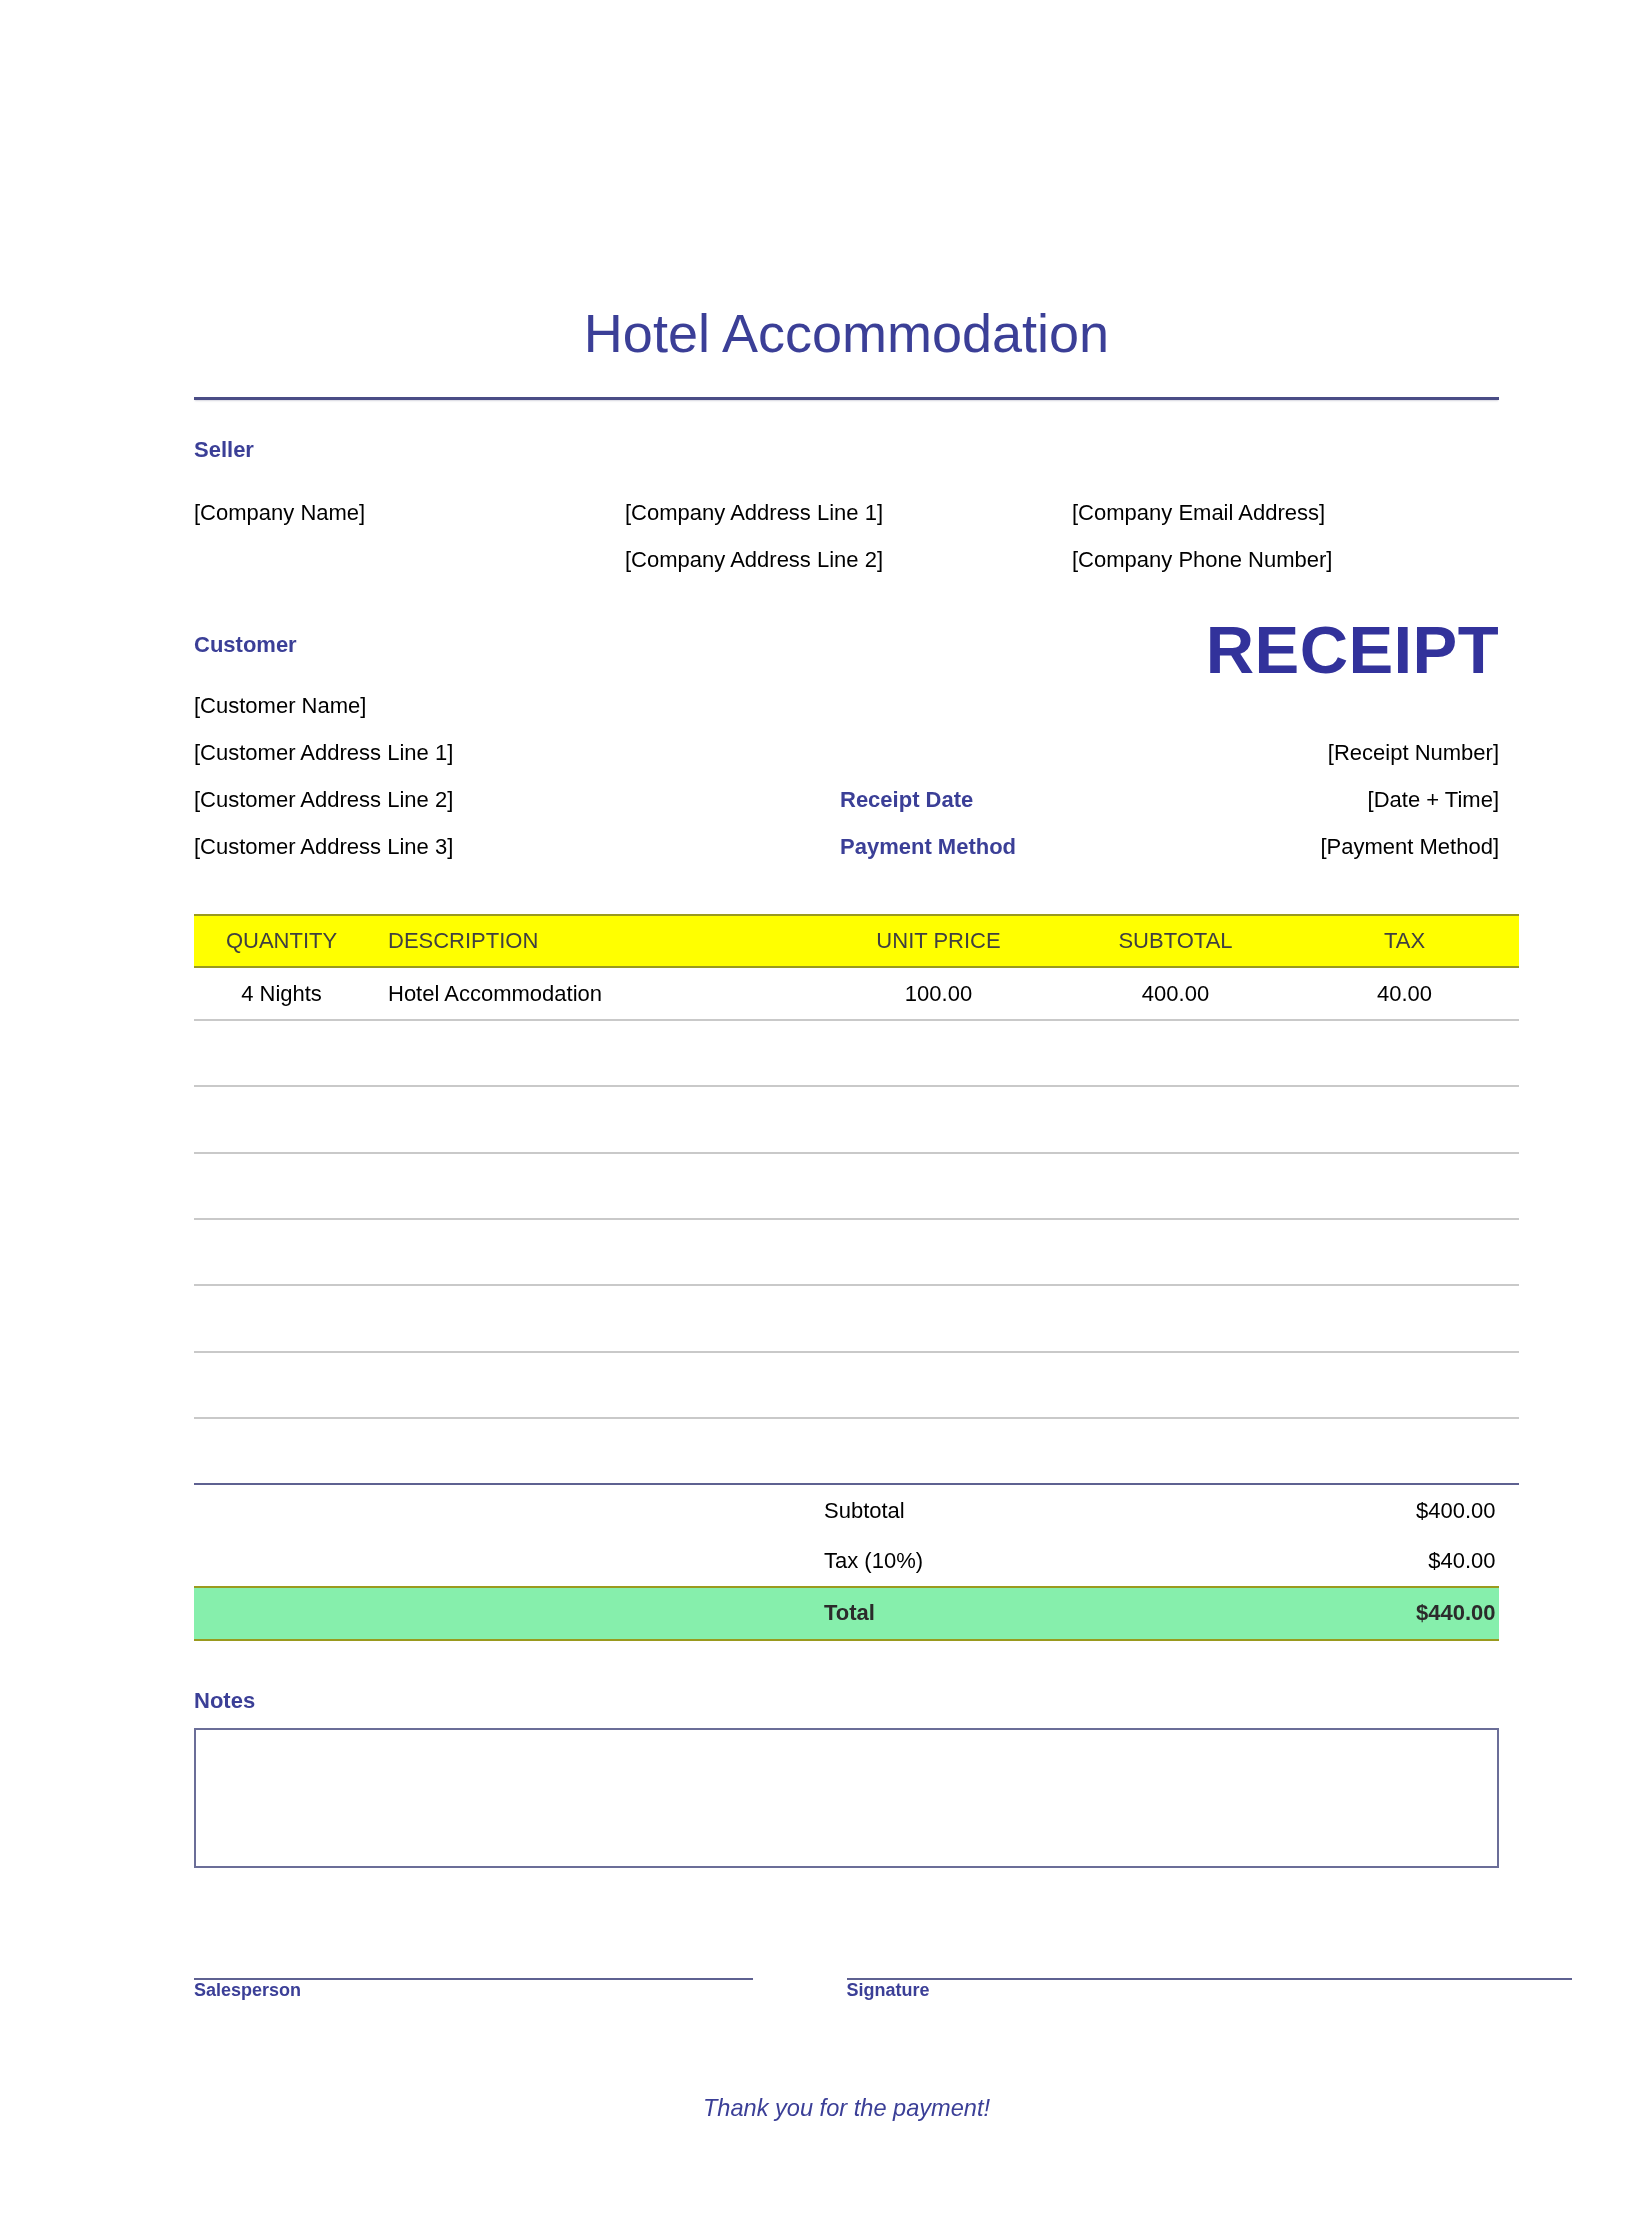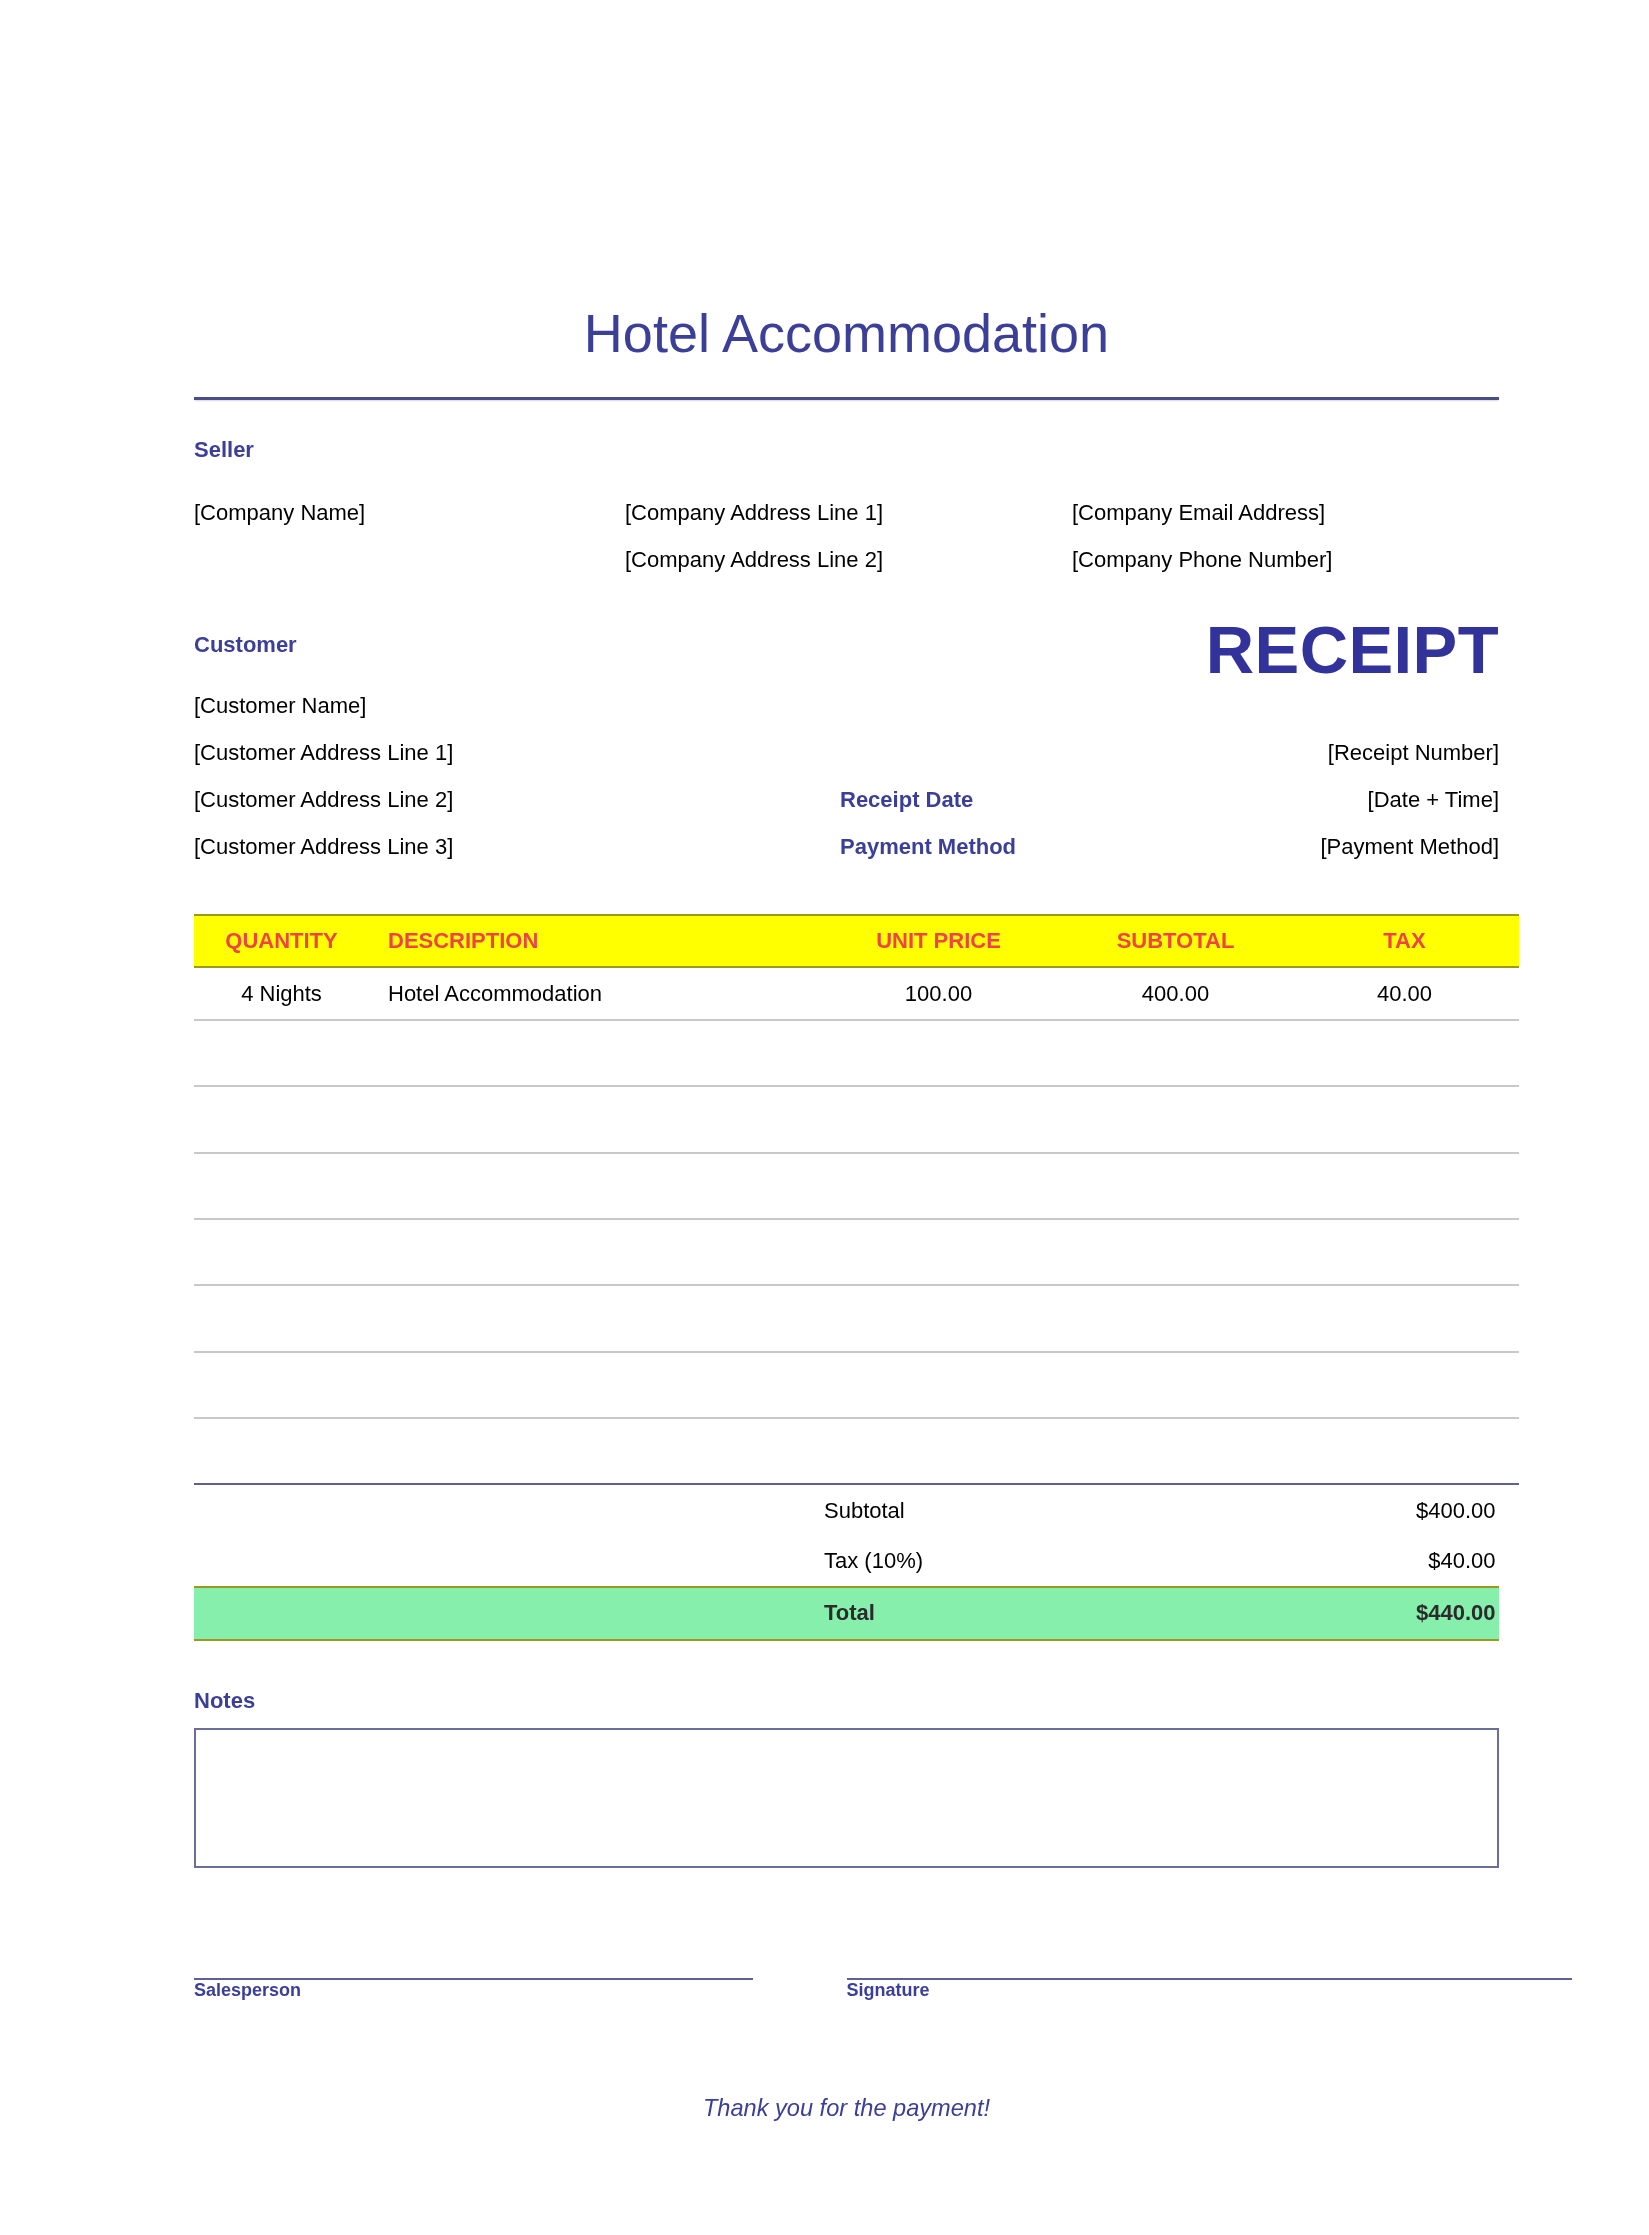--- a/index.html
+++ b/index.html
@@ -103,23 +103,23 @@
 
   
   .items {
     margin-top: 44px;
     width: 100%;
     border-collapse: collapse;
     table-layout: fixed;
   }
   .items th {
     background: #ffff00;
-    color: #ef4444;
-    font-size: 22px;
-    font-weight: bold;
+    color: #404040;
+    font-size: 22px;
+    font-weight: normal;
     padding: 12.2px 0 12.2px 0;
     border-top: 2.6px solid #9a9a1e;
     border-bottom: 2.6px solid #9a9a1e;
     margin-left: 39px;
   }
   .items td {
     font-size: 22px;
     padding: 12.2px 0 12.2px 0;
     border-bottom: 2.6px solid #c9c9c9;
     height: 21px;

